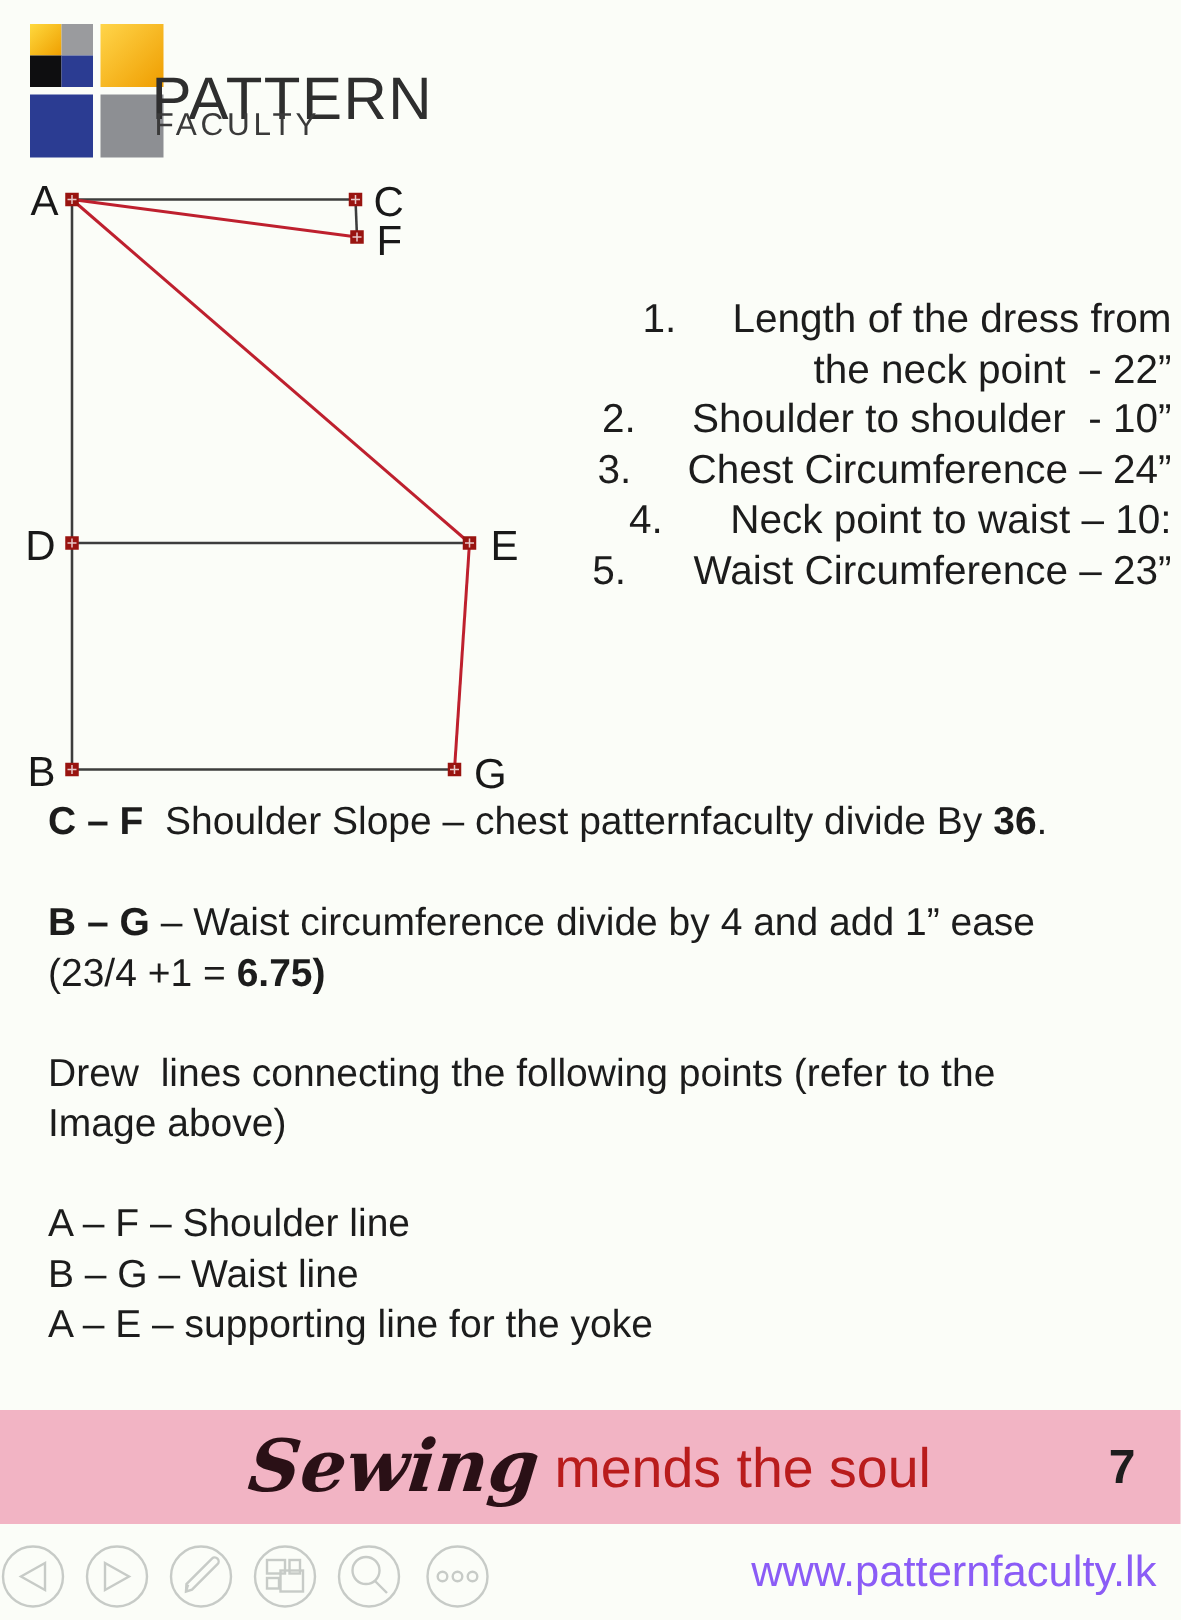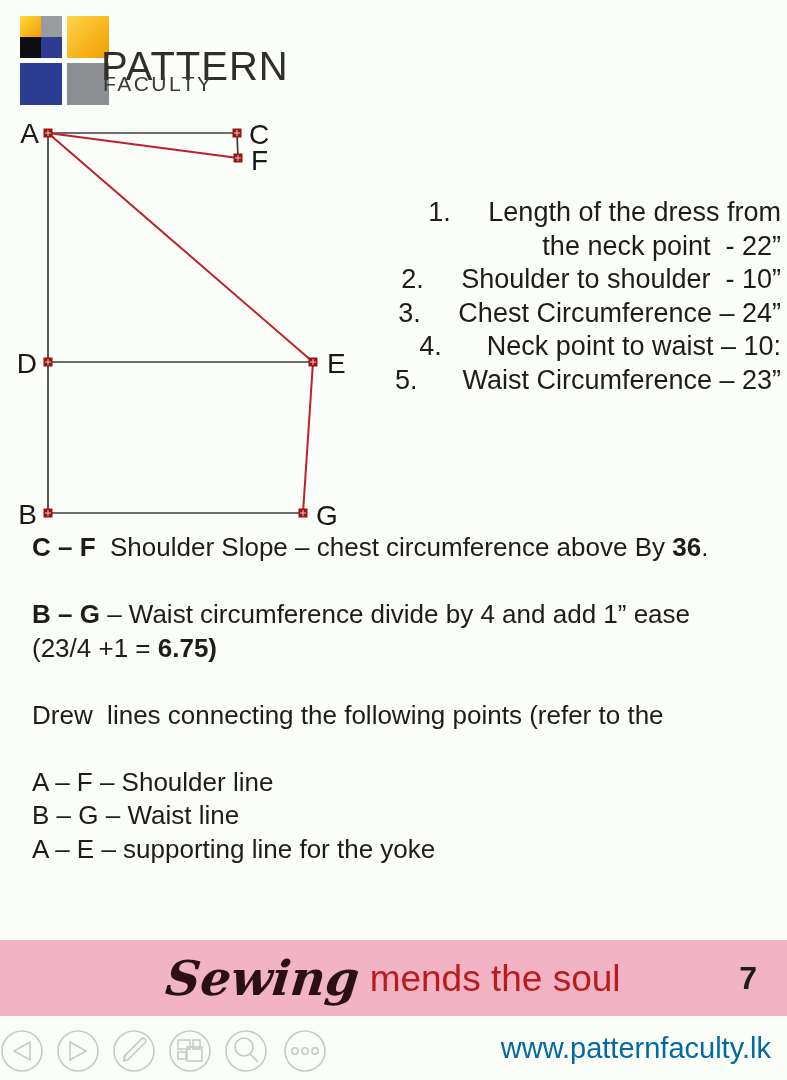--- a/index.html
+++ b/index.html
@@ -56,21 +56,21 @@
   }
   .banner-rest{font-size:37px;color:#b91c1c;line-height:1;}
   .banner-page{
     position:absolute;right:30px;top:50%;transform:translateY(-50%);
     font-size:32px;font-weight:700;color:#1d1d1d;
   }
 
   
   .footer-url{
     right:16px;top:1032px;
-    font-size:29px;color:#0369a1;
+    font-size:29px;color:#8b5cf6;
   }
   #nav-icons{left:0;top:1016px;}
 </style>
 </head>
 <body>
 
 <div class="abs logo-grid">
   <div class="sq sq-quad">
     <div class="q-yellow"></div>
     <div class="q-gray"></div>
@@ -117,26 +117,27 @@
   </svg>
 
 <div class="abs measurements">1.     Length of the dress from
 the neck point  - 22”
 2.     Shoulder to shoulder  - 10”
 3.     Chest Circumference – 24”
 4.      Neck point to waist – 10:
 5.      Waist Circumference – 23”</div>
 
 <div class="abs notes">
-  <div class="bline"><span style="font-weight: 700;">C – F</span><span>  Shoulder Slope – chest circumference above By </span><span style="font-weight: 700;">36</span><span>.</span></div>
+  <div class="bline"><span style="font-weight: 700;">C – F</span><span>  Shoulder Slope – chest patternfaculty divide By </span><span style="font-weight: 700;">36</span><span>.</span></div>
   <div class="bline"></div>
   <div class="bline"><span style="font-weight: 700;">B – G</span><span> – Waist circumference divide by 4 and add 1” ease</span></div>
   <div class="bline"><span>(23/4 +1 = </span><span style="font-weight: 700;">6.75)</span></div>
   <div class="bline"></div>
   <div class="bline"><span>Drew  lines connecting the following points (refer to the</span></div>
+  <div class="bline"><span>Image above)</span></div>
   <div class="bline"></div>
   <div class="bline"><span>A – F – Shoulder line</span></div>
   <div class="bline"><span>B – G – Waist line</span></div>
   <div class="bline"><span>A – E – supporting line for the yoke</span></div>
 </div>
 
 <div class="abs banner" id="banner" style="background: rgb(242, 180, 196);">
   <span class="banner-script">Sewing</span>
   <span class="banner-rest">mends the soul</span>
   <span class="banner-page">7</span>

